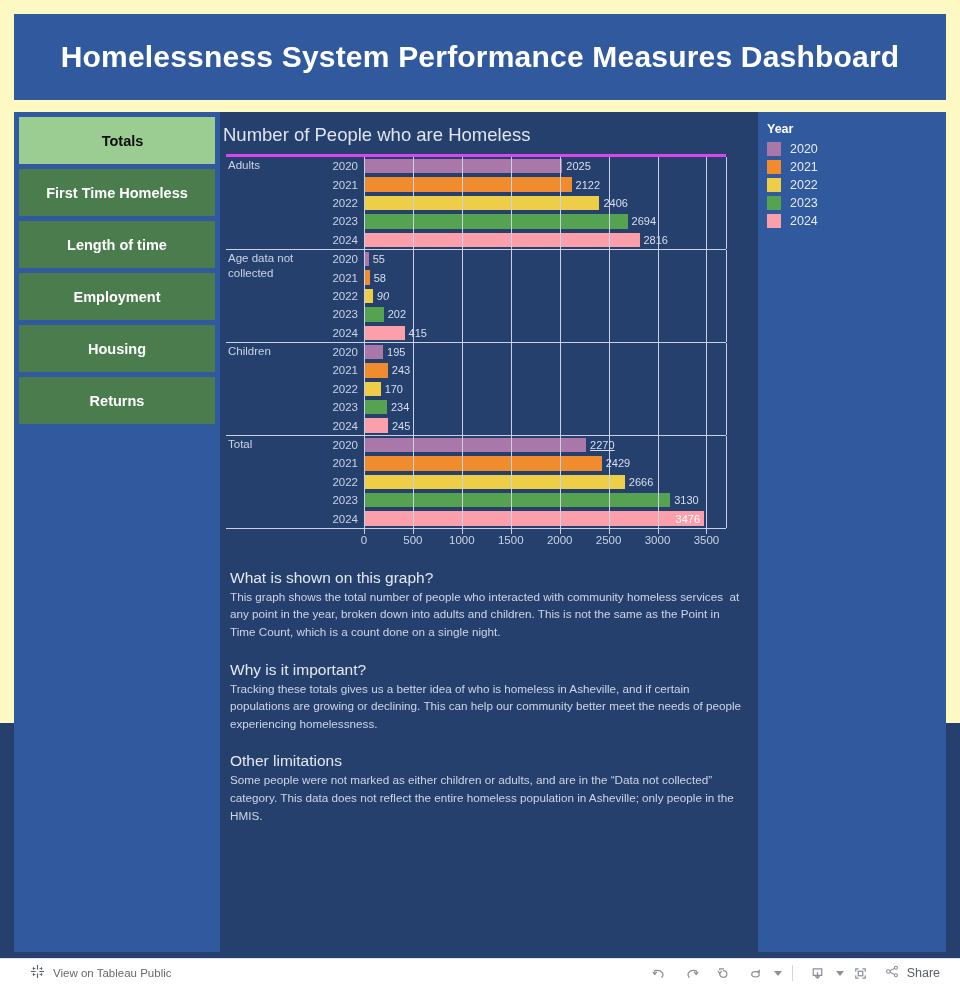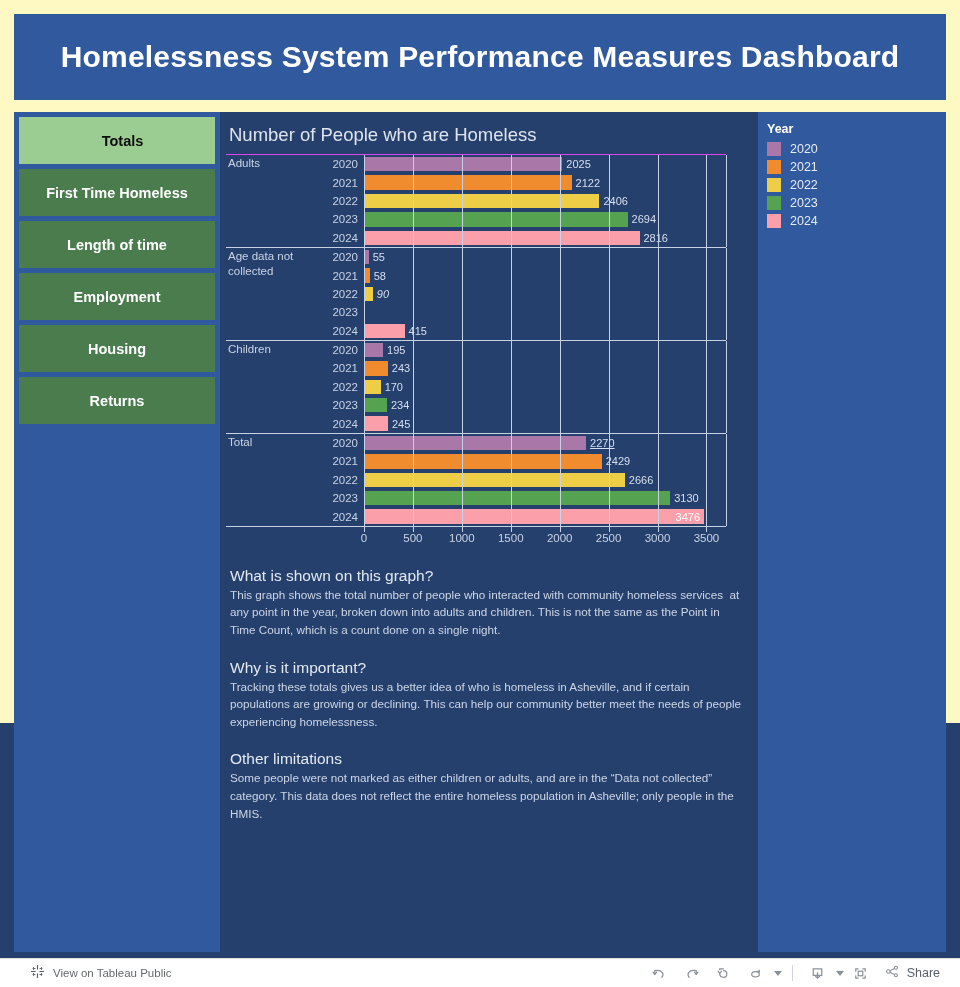--- a/index.html
+++ b/index.html
@@ -48,31 +48,31 @@
   
   .center {
     position: absolute; left: 220px; top: 112px;
     width: 538px; height: 840px;
     background: #26406d;
     overflow: hidden;
   }
   .chart-title {
     color: #dfe4ee;
     font-size: 18.5px;
-    padding: 12px 0 0 9px;
+    padding: 12px 0 0 3px;
     font-weight: 400;
   }
 
   
   .chart-wrap { position: relative; margin-top: 8px; }
   .chart-grid {
     position: relative;
     width: 500px;
     margin-left: 6px;
-    border-top: 1px solid #d946ef;
+    border-top: 3px solid #d946ef;
   }
   .grp {
     position: relative;
     border-bottom: 1px solid #c8d2e4;
   }
   .row {
     position: relative;
     height: 18.4px;
     display: flex;
     align-items: center;
@@ -311,20 +311,24 @@
             </div>
             <div class="row">
               <div class="yr-label">2022</div>
               <div class="barzone">
                 <div class="bar" style="width: 2.43243%; background: rgb(238, 205, 71);"></div>
                 <div class="bar-val" style="left: calc(2.43243% + 4px); font-style: italic;">90</div>
               </div>
             </div>
             <div class="row">
               <div class="yr-label">2023</div>
+              <div class="barzone">
+                <div class="bar" style="width: 5.45946%; background: rgb(85, 163, 81);"></div>
+                <div class="bar-val" style="left: calc(5.45946% + 4px);">202</div>
+              </div>
             </div>
             <div class="row">
               <div class="yr-label">2024</div>
               <div class="barzone">
                 <div class="bar" style="width: 11.2162%; background: rgb(251, 159, 171);"></div>
                 <div class="bar-val" style="left: calc(11.2162% + 4px);">415</div>
               </div>
             </div>
             <div class="vgrid">
               <div class="vline" style="left: 0%;"></div>

